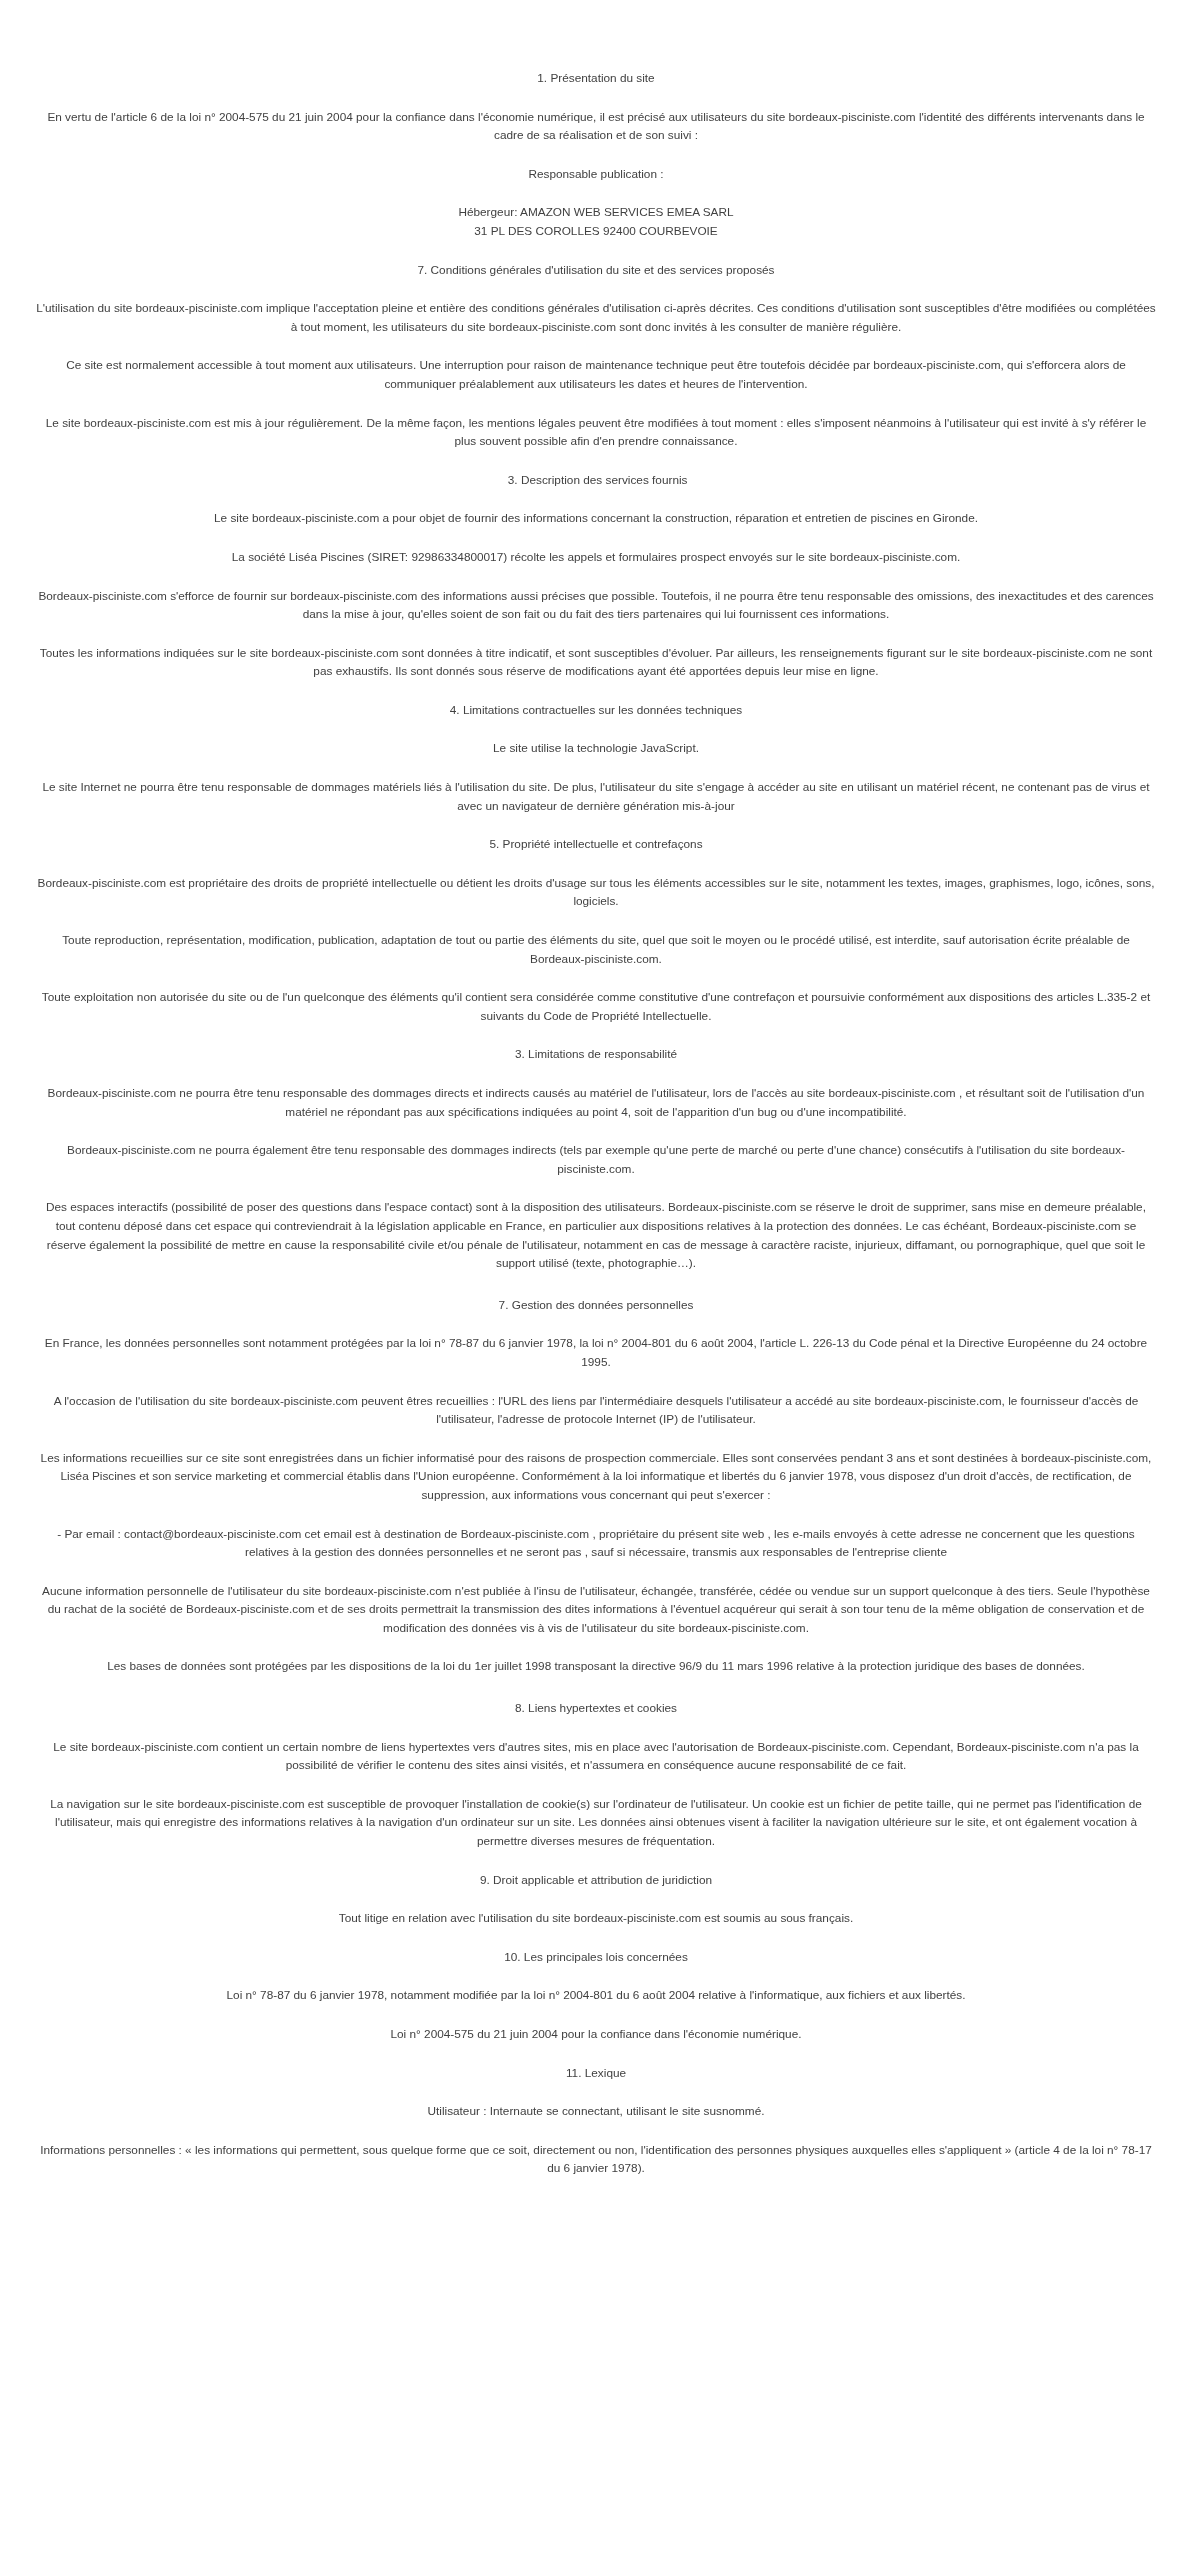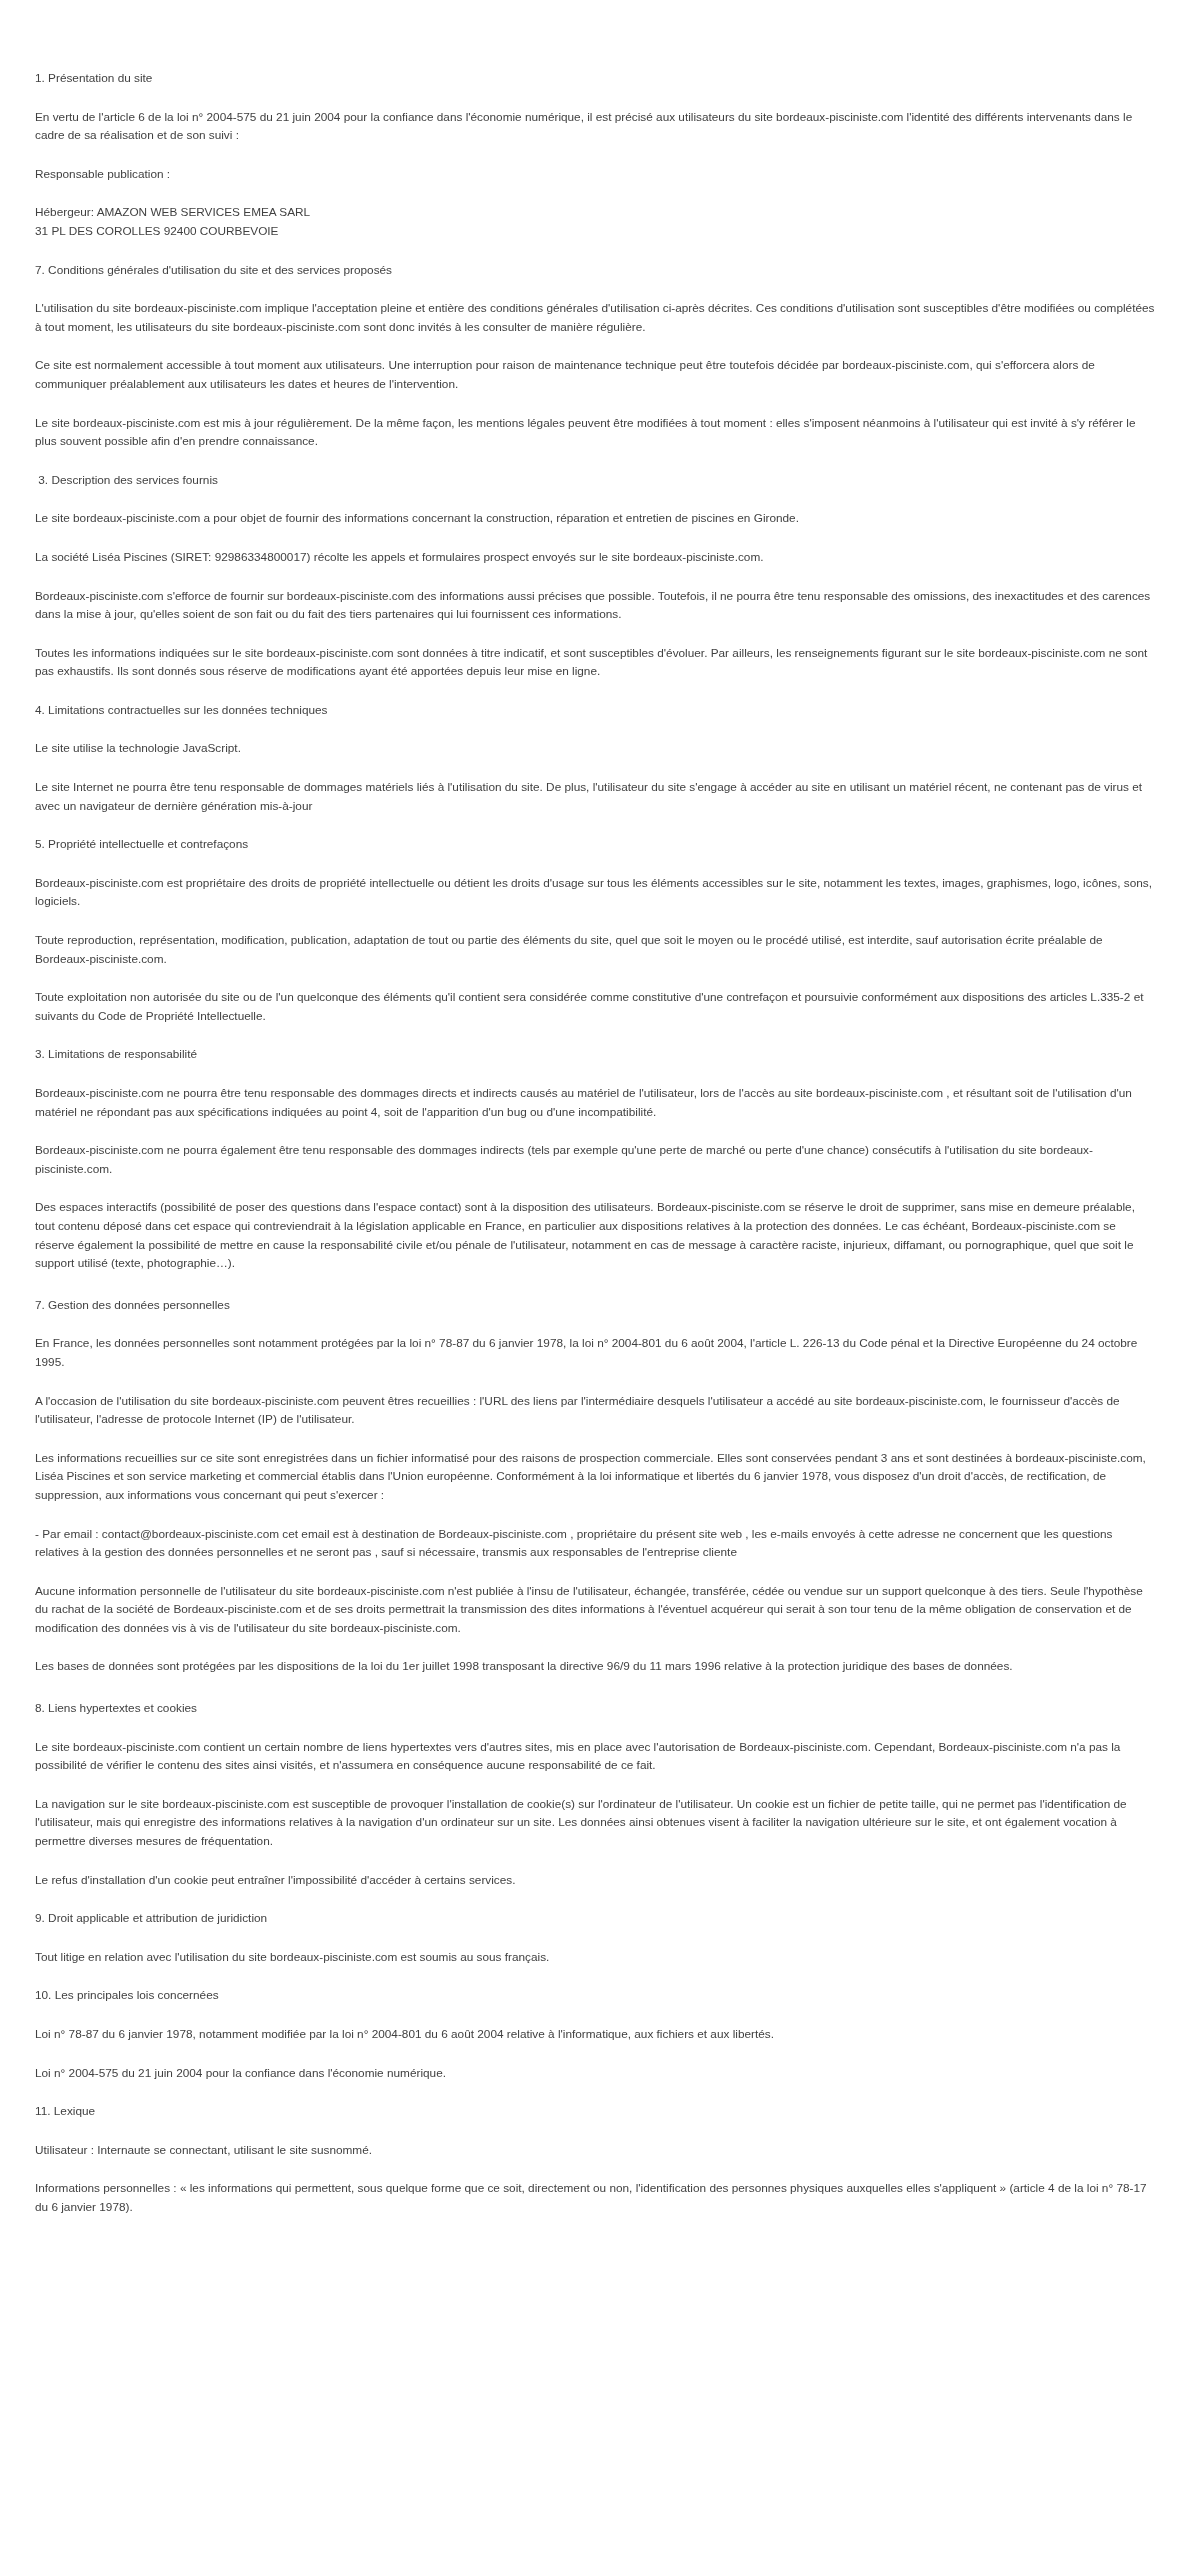--- a/index.html
+++ b/index.html
@@ -18,20 +18,21 @@
     padding: 69px 35px 50px 35px;
     color: #414141;
     font-family: "Liberation Sans", sans-serif;
     font-size: 11.8px;
     line-height: 18.6px;
     font-weight: 400;
   }
   .block {
     margin: 0 0 20px 0;
     white-space: pre-wrap;
+    text-align: center;
   }
   .gap-before {
     margin-top: 23px;
   }
 </style>
 </head>
 <body>
 
 <main class="legal-content">
   <p class="block">1. Présentation du site</p>
@@ -62,21 +63,20 @@
   <p class="block gap-before">7. Gestion des données personnelles</p>
   <p class="block">En France, les données personnelles sont notamment protégées par la loi n° 78-87 du 6 janvier 1978, la loi n° 2004-801 du 6 août 2004, l'article L. 226-13 du Code pénal et la Directive Européenne du 24 octobre 1995.</p>
   <p class="block">A l'occasion de l'utilisation du site bordeaux-pisciniste.com peuvent êtres recueillies : l'URL des liens par l'intermédiaire desquels l'utilisateur a accédé au site bordeaux-pisciniste.com, le fournisseur d'accès de l'utilisateur, l'adresse de protocole Internet (IP) de l'utilisateur.</p>
   <p class="block">Les informations recueillies sur ce site sont enregistrées dans un fichier informatisé pour des raisons de prospection commerciale. Elles sont conservées pendant 3 ans et sont destinées à bordeaux-pisciniste.com, Liséa Piscines et son service marketing et commercial établis dans l'Union européenne. Conformément à la loi informatique et libertés du 6 janvier 1978, vous disposez d'un droit d'accès, de rectification, de suppression, aux informations vous concernant qui peut s'exercer :</p>
   <p class="block">- Par email : contact@bordeaux-pisciniste.com cet email est à destination de Bordeaux-pisciniste.com , propriétaire du présent site web , les e-mails envoyés à cette adresse ne concernent que les questions relatives à la gestion des données personnelles et ne seront pas , sauf si nécessaire, transmis aux responsables de l'entreprise cliente</p>
   <p class="block">Aucune information personnelle de l'utilisateur du site bordeaux-pisciniste.com n'est publiée à l'insu de l'utilisateur, échangée, transférée, cédée ou vendue sur un support quelconque à des tiers. Seule l'hypothèse du rachat de la société de Bordeaux-pisciniste.com et de ses droits permettrait la transmission des dites informations à l'éventuel acquéreur qui serait à son tour tenu de la même obligation de conservation et de modification des données vis à vis de l'utilisateur du site bordeaux-pisciniste.com.</p>
   <p class="block">Les bases de données sont protégées par les dispositions de la loi du 1er juillet 1998 transposant la directive 96/9 du 11 mars 1996 relative à la protection juridique des bases de données.</p>
   <p class="block gap-before">8. Liens hypertextes et cookies</p>
   <p class="block">Le site bordeaux-pisciniste.com contient un certain nombre de liens hypertextes vers d'autres sites, mis en place avec l'autorisation de Bordeaux-pisciniste.com. Cependant, Bordeaux-pisciniste.com n'a pas la possibilité de vérifier le contenu des sites ainsi visités, et n'assumera en conséquence aucune responsabilité de ce fait.</p>
   <p class="block">La navigation sur le site bordeaux-pisciniste.com est susceptible de provoquer l'installation de cookie(s) sur l'ordinateur de l'utilisateur. Un cookie est un fichier de petite taille, qui ne permet pas l'identification de l'utilisateur, mais qui enregistre des informations relatives à la navigation d'un ordinateur sur un site. Les données ainsi obtenues visent à faciliter la navigation ultérieure sur le site, et ont également vocation à permettre diverses mesures de fréquentation.</p>
-  <p class="block">Le refus d'installation d'un cookie peut entraîner l'impossibilité d'accéder à certains services.</p>
   <p class="block">9. Droit applicable et attribution de juridiction</p>
   <p class="block">Tout litige en relation avec l'utilisation du site bordeaux-pisciniste.com est soumis au sous français.</p>
   <p class="block">10. Les principales lois concernées</p>
   <p class="block">Loi n° 78-87 du 6 janvier 1978, notamment modifiée par la loi n° 2004-801 du 6 août 2004 relative à l'informatique, aux fichiers et aux libertés.</p>
   <p class="block">Loi n° 2004-575 du 21 juin 2004 pour la confiance dans l'économie numérique.</p>
   <p class="block">11. Lexique</p>
   <p class="block">Utilisateur : Internaute se connectant, utilisant le site susnommé.</p>
   <p class="block">Informations personnelles : « les informations qui permettent, sous quelque forme que ce soit, directement ou non, l'identification des personnes physiques auxquelles elles s'appliquent » (article 4 de la loi n° 78-17 du 6 janvier 1978).</p>
 </main>
 

